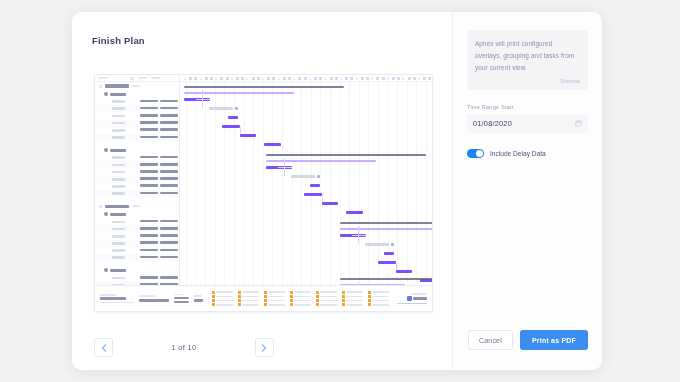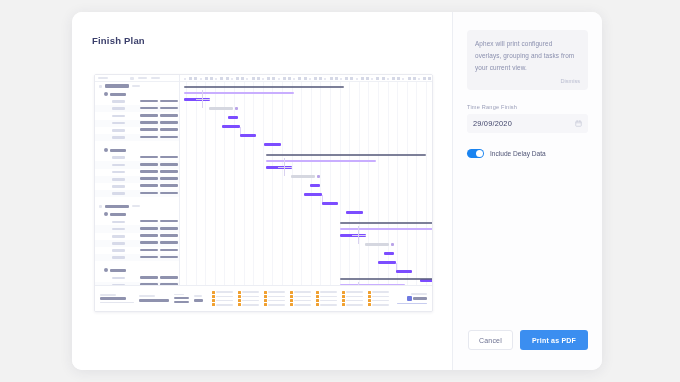--- a/index.html
+++ b/index.html
@@ -600,42 +600,55 @@
             <span class="blur lt" style="width:16px;height:1.8px;"></span>
             <span style="display:flex;align-items:center;gap:1.5px;">
               <span class="logo-mark"></span>
               <span class="blur dk" style="width:14px;height:3px;"></span>
             </span>
             <span class="blur lt" style="width:30px;height:1.6px;background:#8f9ae0;"></span>
           </div>
         </div>
       </div>
 
+      <div class="pager">
+        <div class="pg-btn">
+          <svg class="chev" width="6" height="8" viewBox="0 0 6 8">
+            <path d="M4.6 0.8 L1.4 4 L4.6 7.2" fill="none" stroke="#7aa7f5" stroke-width="1.1" stroke-linecap="round" stroke-linejoin="round"></path>
+          </svg>
+        </div>
+        <div class="pg-label">1 of 10</div>
+        <div class="pg-btn">
+          <svg class="chev" width="6" height="8" viewBox="0 0 6 8">
+            <path d="M1.4 0.8 L4.6 4 L1.4 7.2" fill="none" stroke="#7aa7f5" stroke-width="1.1" stroke-linecap="round" stroke-linejoin="round"></path>
+          </svg>
+        </div>
+      </div>
     </div>
 
     <div class="right">
       <div class="infobox">
         <p>Aphex will print configured overlays, grouping and tasks from your current view.</p>
         <span class="dismiss">Dismiss</span>
       </div>
 
-
       <div class="field">
-        <div class="f-label">Time Range Finish</div>
+        <div class="f-label">Time Range Start</div>
         <div class="f-input">
-          <span class="f-val">29/09/2020</span>
+          <span class="f-val">01/08/2020</span>
           <svg class="cal" viewBox="0 0 14 14">
             <rect x="1.5" y="2.5" width="11" height="10" rx="1.4" fill="none" stroke="#9b9fb8" stroke-width="1.3"></rect>
             <line x1="1.5" y1="5.6" x2="12.5" y2="5.6" stroke="#9b9fb8" stroke-width="1.3"></line>
             <line x1="4.3" y1="1" x2="4.3" y2="3.4" stroke="#9b9fb8" stroke-width="1.3" stroke-linecap="round"></line>
             <line x1="9.7" y1="1" x2="9.7" y2="3.4" stroke="#9b9fb8" stroke-width="1.3" stroke-linecap="round"></line>
           </svg>
         </div>
       </div>
 
+
       <div class="toggle-row">
         <div class="toggle"></div>
         <span class="toggle-label">Include Delay Data</span>
       </div>
 
       <div class="actions">
         <div class="btn ghost">Cancel</div>
         <div class="btn primary">Print as PDF</div>
       </div>
     </div>

